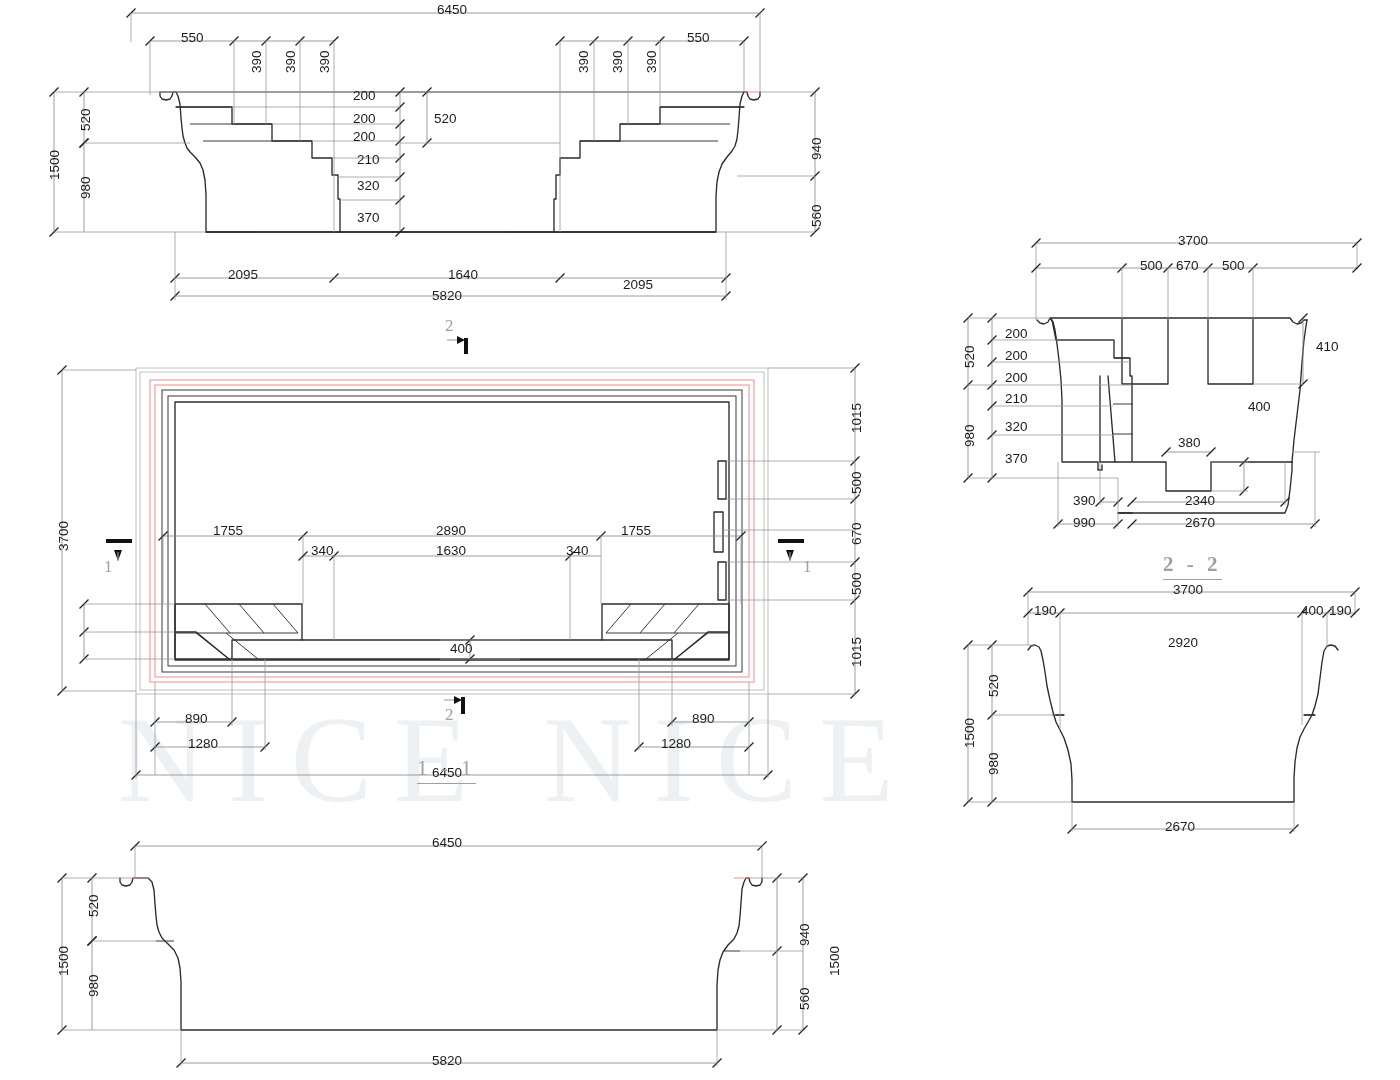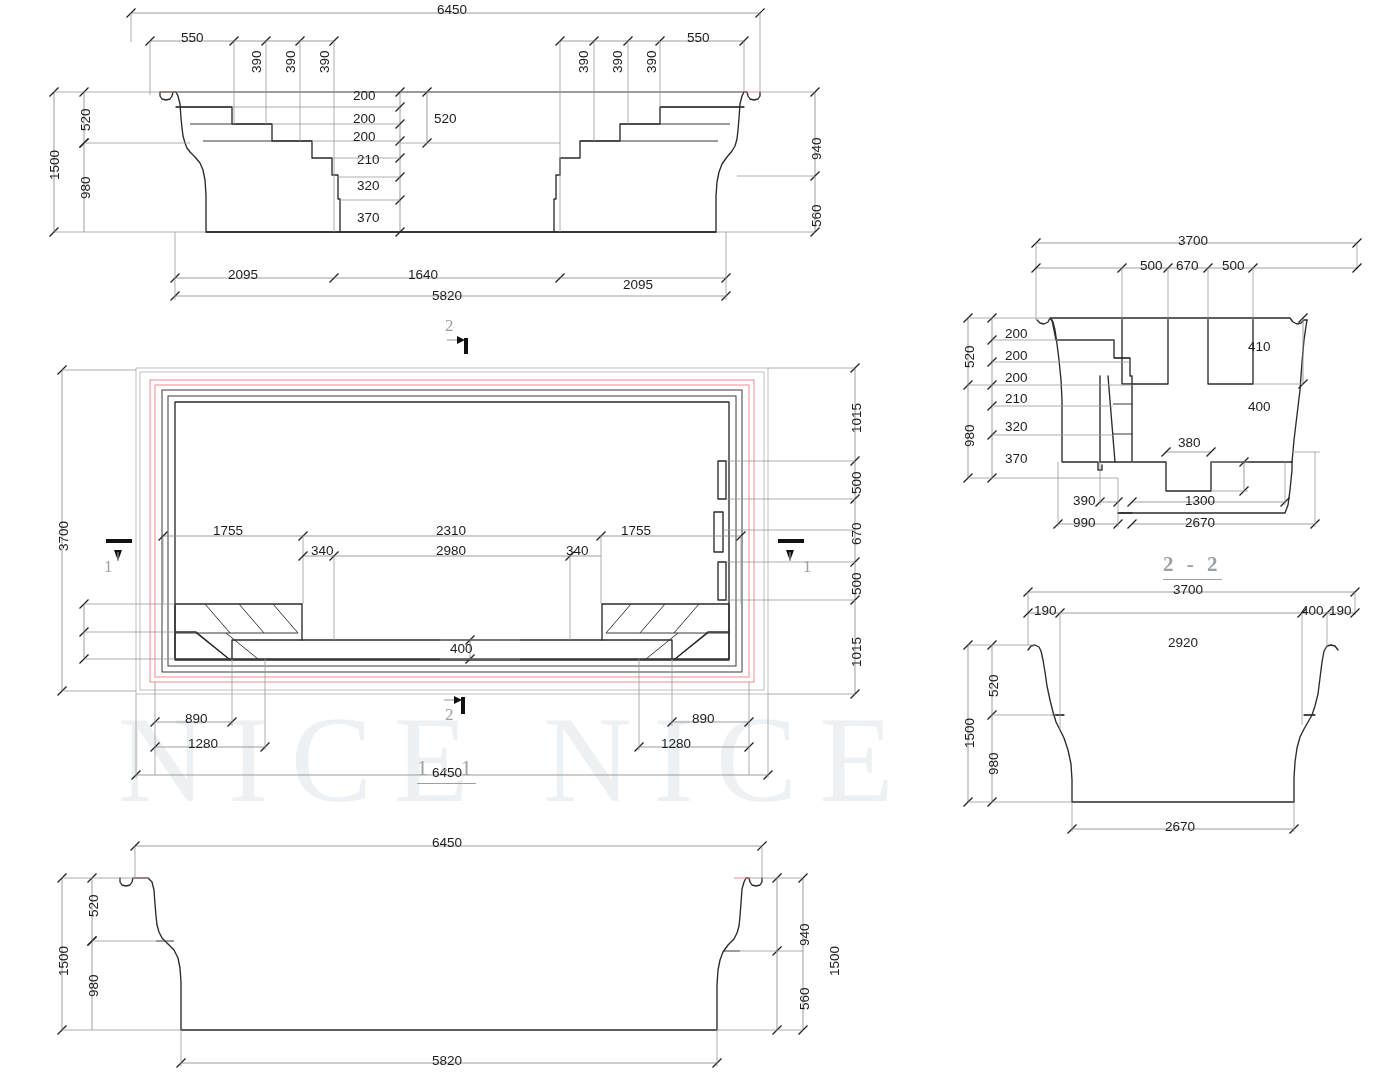--- a/index.html
+++ b/index.html
@@ -575,32 +575,32 @@
 
   <div class="lbl" style="left:434px;top:112px;">520</div>
   <div class="lbl vert" style="left:79px;top:131px;">520</div>
   <div class="lbl vert" style="left:79px;top:199px;">980</div>
   <div class="lbl vert" style="left:48px;top:180px;">1500</div>
 
   <div class="lbl vert" style="left:810px;top:160px;">940</div>
   <div class="lbl vert" style="left:810px;top:227px;">560</div>
 
   <div class="lbl" style="left:228px;top:268px;">2095</div>
-  <div class="lbl" style="left:408px;top:268px;">1640</div>
+  <div class="lbl" style="left:448px;top:268px;">1640</div>
   <div class="lbl" style="left:623px;top:278px;">2095</div>
   <div class="lbl" style="left:432px;top:289px;">5820</div>
 
   <div class="secmark" style="left:445px;top:316px;">2</div>
 
   <div class="lbl vert" style="left:57px;top:551px;">3700</div>
   <div class="lbl" style="left:213px;top:524px;">1755</div>
-  <div class="lbl" style="left:436px;top:524px;">2310</div>
+  <div class="lbl" style="left:436px;top:524px;">2890</div>
   <div class="lbl" style="left:621px;top:524px;">1755</div>
   <div class="lbl" style="left:311px;top:544px;">340</div>
-  <div class="lbl" style="left:436px;top:544px;">2980</div>
+  <div class="lbl" style="left:436px;top:544px;">1630</div>
   <div class="lbl" style="left:566px;top:544px;">340</div>
   <div class="lbl" style="left:450px;top:642px;">400</div>
 
   <div class="lbl vert" style="left:850px;top:433px;">1015</div>
   <div class="lbl vert" style="left:850px;top:494px;">500</div>
   <div class="lbl vert" style="left:850px;top:545px;">670</div>
   <div class="lbl vert" style="left:850px;top:595px;">500</div>
   <div class="lbl vert" style="left:850px;top:667px;">1015</div>
 
   <div class="lbl" style="left:185px;top:712px;">890</div>
@@ -633,26 +633,26 @@
 
   <div class="lbl" style="left:1005px;top:327px;">200</div>
   <div class="lbl" style="left:1005px;top:349px;">200</div>
   <div class="lbl" style="left:1005px;top:371px;">200</div>
   <div class="lbl" style="left:1005px;top:392px;">210</div>
   <div class="lbl" style="left:1005px;top:420px;">320</div>
   <div class="lbl" style="left:1005px;top:452px;">370</div>
 
   <div class="lbl vert" style="left:963px;top:368px;">520</div>
   <div class="lbl vert" style="left:963px;top:447px;">980</div>
-  <div class="lbl" style="left:1248px;top:340px;">410</div>
+  <div class="lbl" style="left:1316px;top:340px;">410</div>
   <div class="lbl" style="left:1248px;top:400px;">400</div>
   <div class="lbl" style="left:1178px;top:436px;">380</div>
   <div class="lbl" style="left:1073px;top:494px;">390</div>
   <div class="lbl" style="left:1073px;top:516px;">990</div>
-  <div class="lbl" style="left:1185px;top:494px;">1300</div>
+  <div class="lbl" style="left:1185px;top:494px;">2340</div>
   <div class="lbl" style="left:1185px;top:516px;">2670</div>
 
   <div class="sec-title" style="left:1163px;top:552px;font-weight:bold;">
     <span class="ul">2 - 2</span>
   </div>
 
   <div class="lbl" style="left:1173px;top:583px;">3700</div>
   <div class="lbl" style="left:1034px;top:604px;">190</div>
   <div class="lbl" style="left:1168px;top:636px;">2920</div>
   <div class="lbl" style="left:1301px;top:604px;">400</div>

